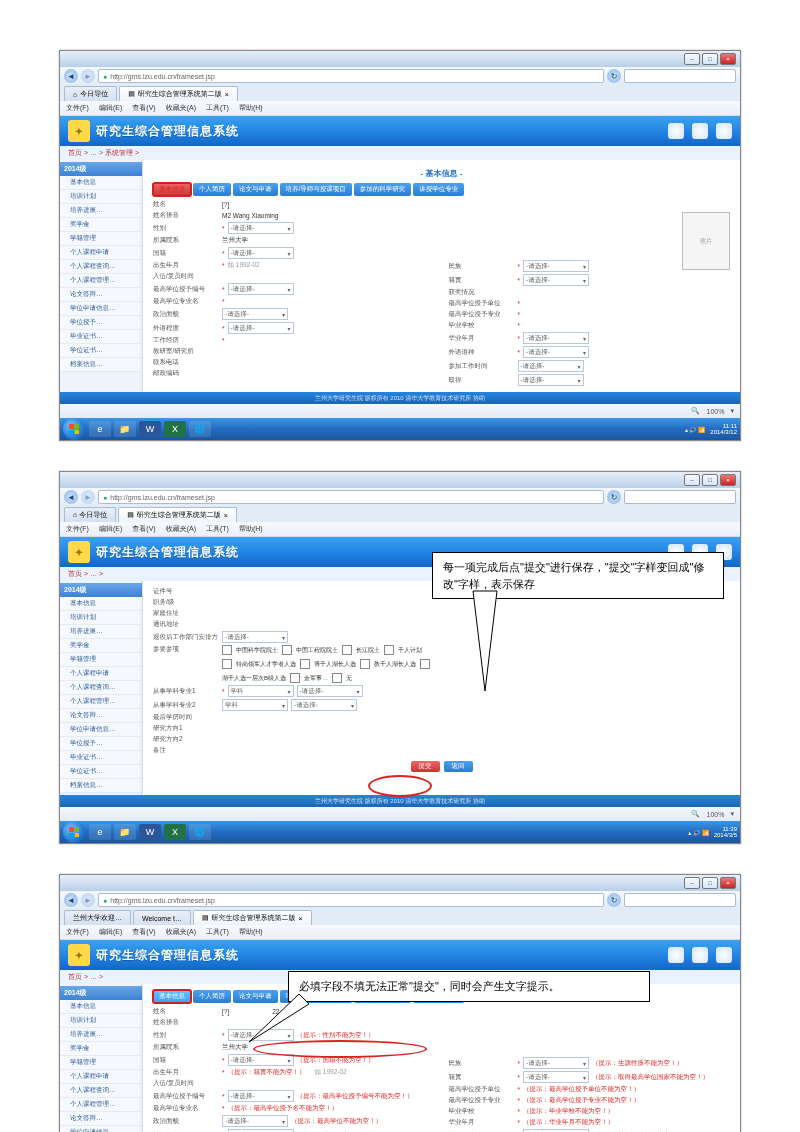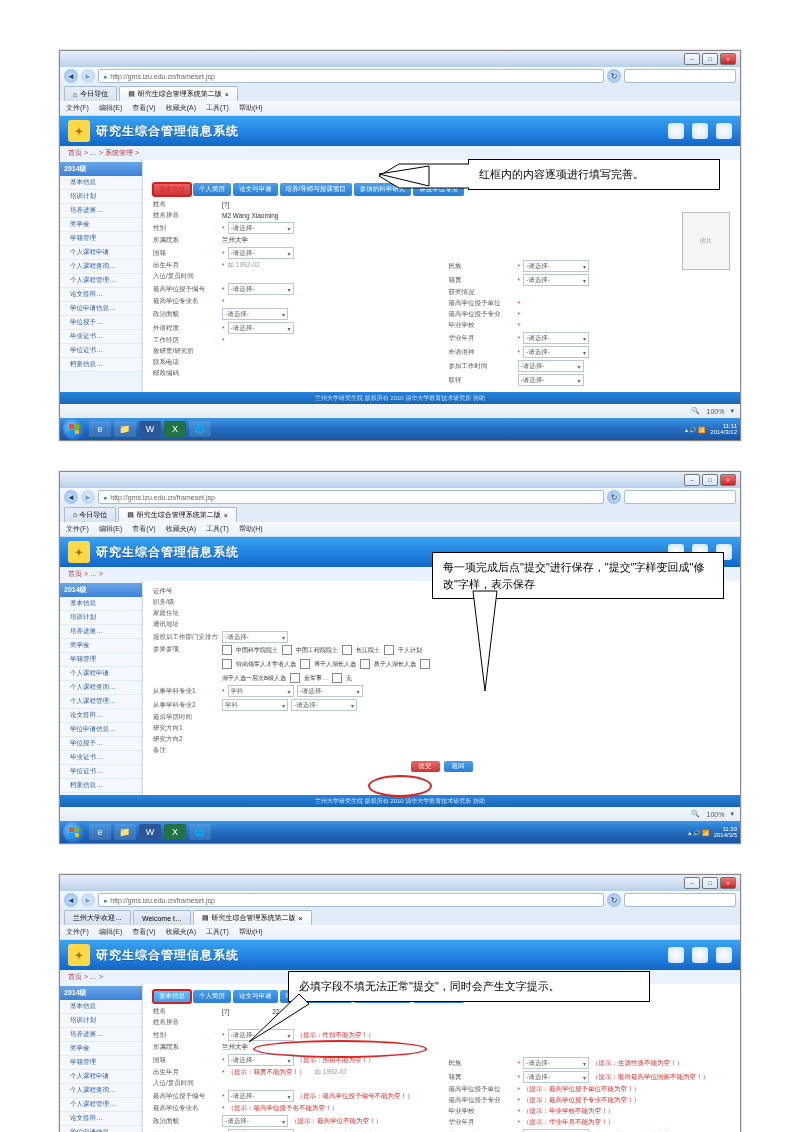--- a/index.html
+++ b/index.html
@@ -279,28 +279,20 @@
         <div class="tbicon">🌐</div>
       </div>
     </div>
     <div class="tray">
           <span>▴ 🔊 📶</span>
           <span style="white-space:pre;text-align:right">11:11
 2014/3/12</span>
         </div>
   </div>
 
-  <div class="callout" style="top:108px;right:20px;width:230px">
-    <span>红框内的内容逐项进行填写完善。</span>
-    <svg style="left:-90px;top:4px" width="90" height="30">
-          <polyline points="0,0 70,0 90,12 70,24 0,24" fill="#fff" stroke="#000" stroke-width="1" transform="scale(-1,1) translate(-90,0)"></polyline>
-          <polyline points="90,4 0,4 0,20 90,20" fill="none" stroke="none"></polyline>
-          <polygon points="0,10 50,2 50,22" fill="#fff" stroke="#000"></polygon>
-        </svg>
-  </div>
 </div>
 
 <div class="shot">
   <div class="titlebar">
         <span></span>
         <div class="winbtns">
           <div class="wbtn wmin">–</div>
           <div class="wbtn wmax">□</div>
           <div class="wbtn wclose">×</div>
         </div>

